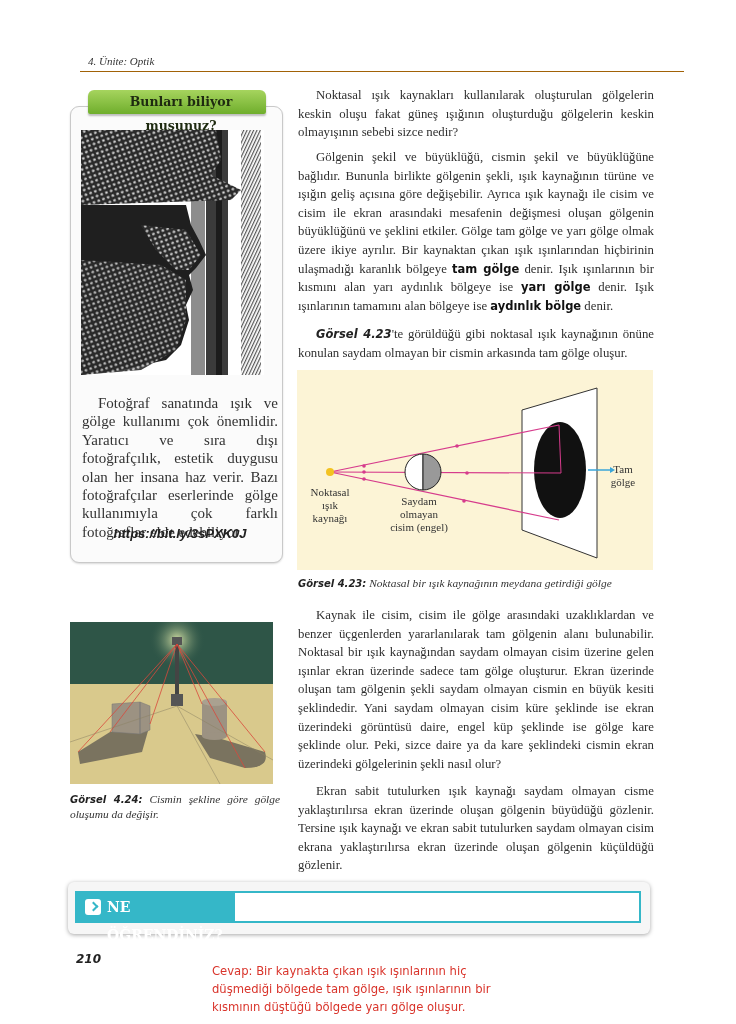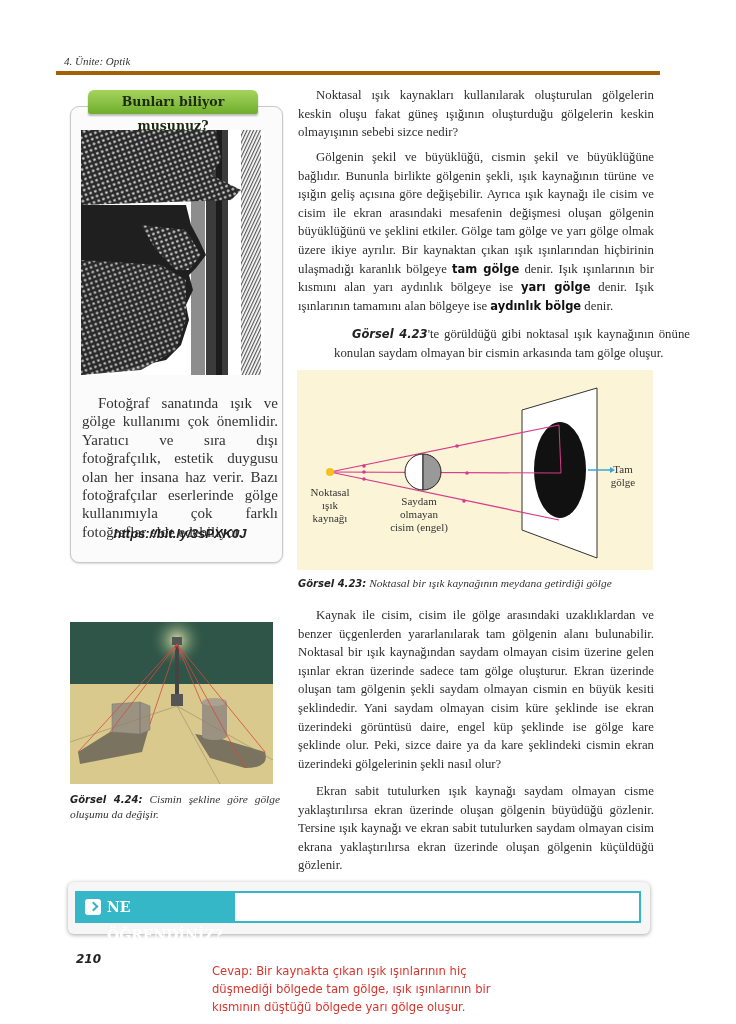--- a/index.html
+++ b/index.html
@@ -1,22 +1,22 @@
 <!DOCTYPE html>
 <html><head>
 <meta charset="utf-8">
 <style>
   html, body { margin: 0; padding: 0; }
   body { width: 736px; height: 1024px; background: #ffffff; position: relative; overflow: hidden; font-family: "DejaVu Serif", "Liberation Serif", serif; color: #2b2b2b; }
-  .header { position: absolute; left: 56px; top: 53px; width: 604px; height: 18px; border-bottom: 4px solid #a16207; }
+  .header { position: absolute; left: 80px; top: 53px; width: 604px; height: 18px; border-bottom: 1px solid #a16207; }
   .header span { font-family: "Liberation Serif", serif; font-style: italic; font-size: 11px; color: #333; position: absolute; left: 8px; top: 2px; }
 
   
   .sidebox { position: absolute; left: 70px; top: 106px; width: 211px; height: 455px; border: 1px solid #c9c9c9; border-radius: 9px; background: #fbfbfb; box-shadow: 0 1px 2px rgba(0,0,0,0.15); }
-  .sidebox-tab { position: absolute; left: 88px; top: 90px; width: 170px; height: 24px; background: linear-gradient(#a6d45e, #6fae2c); border-radius: 6px 6px 2px 2px; box-shadow: 0 2px 2px rgba(0,0,0,0.25); text-align: center; line-height: 24px; font-family: "DejaVu Serif", serif; font-weight: bold; font-size: 12.5px; color: #1e2a10; z-index: 2; }
+  .sidebox-tab { position: absolute; left: 88px; top: 90px; width: 170px; height: 24px; background: linear-gradient(#a6d45e, #6fae2c); border-radius: 6px 6px 2px 2px; box-shadow: 0 2px 2px rgba(0,0,0,0.25); text-align: center; line-height: 24px; font-family: "DejaVu Serif", serif; font-weight: bold; font-size: 12.5px; color: #1e2a10; z-index: 2; padding-left: 8px; }
   .photo { position: absolute; left: 81px; top: 130px; width: 183px; height: 245px; background: #ffffff; overflow: hidden; }
   .side-text { position: absolute; left: 82px; top: 394px; width: 196px; font-family: "Liberation Serif", serif; font-size: 15px; line-height: 18.4px; text-align: justify; color: #333; text-indent: 16px; }
   .side-link { position: absolute; left: 82px; top: 526px; width: 196px; text-align: center; font-family: Liberation Sans, sans-serif; font-weight: bold; font-style: italic; font-size: 13px; color: #222; }
 
   
   .para { position: absolute; left: 298px; width: 356px; font-family: "Liberation Serif", serif; font-size: 12.8px; line-height: 18.6px; text-align: justify; color: #2f2f2f; }
   .para .ind { display: inline-block; width: 18px; }
   .para b { font-family: "DejaVu Sans", sans-serif; font-size: 11.5px; color: #111; }
   .para i.ref { font-family: "DejaVu Sans", sans-serif; font-style: italic; font-weight: bold; font-size: 11.5px; color: #222; }
 
@@ -72,21 +72,21 @@
     <path d="M0 130 L80 135 L105 150 L105 190 L95 220 L60 240 L0 245 Z" fill="url(#dots)" opacity="0.9"></path>
   </svg>
 </div>
 <div class="side-text">Fotoğraf sanatında ışık ve gölge kullanımı çok önemlidir. Yaratıcı ve sıra dışı fotoğrafçılık, estetik duygusu olan her insana haz verir. Bazı fotoğrafçılar eserlerinde gölge kullanımıyla çok farklı fotoğraflar elde edebiliyor.</div>
 <div class="side-link">https://bit.ly/3sPXK0J</div>
 
 <div class="para" style="top:86px;"><span class="ind"></span><span>Noktasal ışık kaynakları kullanılarak oluşturulan gölgelerin keskin oluşu fakat güneş ışığının oluşturduğu gölgelerin keskin olmayışının sebebi sizce nedir?</span></div>
 
 <div class="para" style="top:148px;"><span class="ind"></span><span>Gölgenin şekil ve büyüklüğü, cismin şekil ve büyüklüğüne bağlıdır. Bununla birlikte gölgenin şekli, ışık kaynağının türüne ve ışığın geliş açısına göre değişebilir. Ayrıca ışık kaynağı ile cisim ve cisim ile ekran arasındaki mesafenin değişmesi oluşan gölgenin büyüklüğünü ve şeklini etkiler. Gölge tam gölge ve yarı gölge olmak üzere ikiye ayrılır. Bir kaynaktan çıkan ışık ışınlarından hiçbirinin ulaşmadığı karanlık bölgeye </span><b>tam gölge</b><span> denir. Işık ışınlarının bir kısmını alan yarı aydınlık bölgeye ise </span><b>yarı gölge</b><span> denir. Işık ışınlarının tamamını alan bölgeye ise </span><b>aydınlık bölge</b><span> denir.</span></div>
 
-<div class="para" style="top:325px;margin-left:36px;"><span class="ind"></span><i class="ref">Görsel 4.23</i><span>'te görüldüğü gibi noktasal ışık kaynağının önüne konulan saydam olmayan bir cismin arkasında tam gölge oluşur.</span></div>
+<div class="para" style="top:325px;"><span class="ind"></span><i class="ref">Görsel 4.23</i><span>'te görüldüğü gibi noktasal ışık kaynağının önüne konulan saydam olmayan bir cismin arkasında tam gölge oluşur.</span></div>
 
 <div class="fig23">
   <svg width="356" height="200" viewBox="0 0 356 200" font-family="Liberation Serif, serif" font-size="11" fill="#333">
 
     <polygon points="225,40 300,18 300,188 225,160" fill="#ffffff" stroke="#333" stroke-width="1"></polygon>
     <ellipse cx="263" cy="100" rx="26" ry="48" fill="#111"></ellipse>
 
     <line x1="33" y1="102" x2="262" y2="55" stroke="#d63b8c" stroke-width="1.2"></line>
     <line x1="33" y1="102" x2="264" y2="103" stroke="#d63b8c" stroke-width="1.2"></line>
     <line x1="33" y1="102" x2="262" y2="150" stroke="#d63b8c" stroke-width="1.2"></line>

